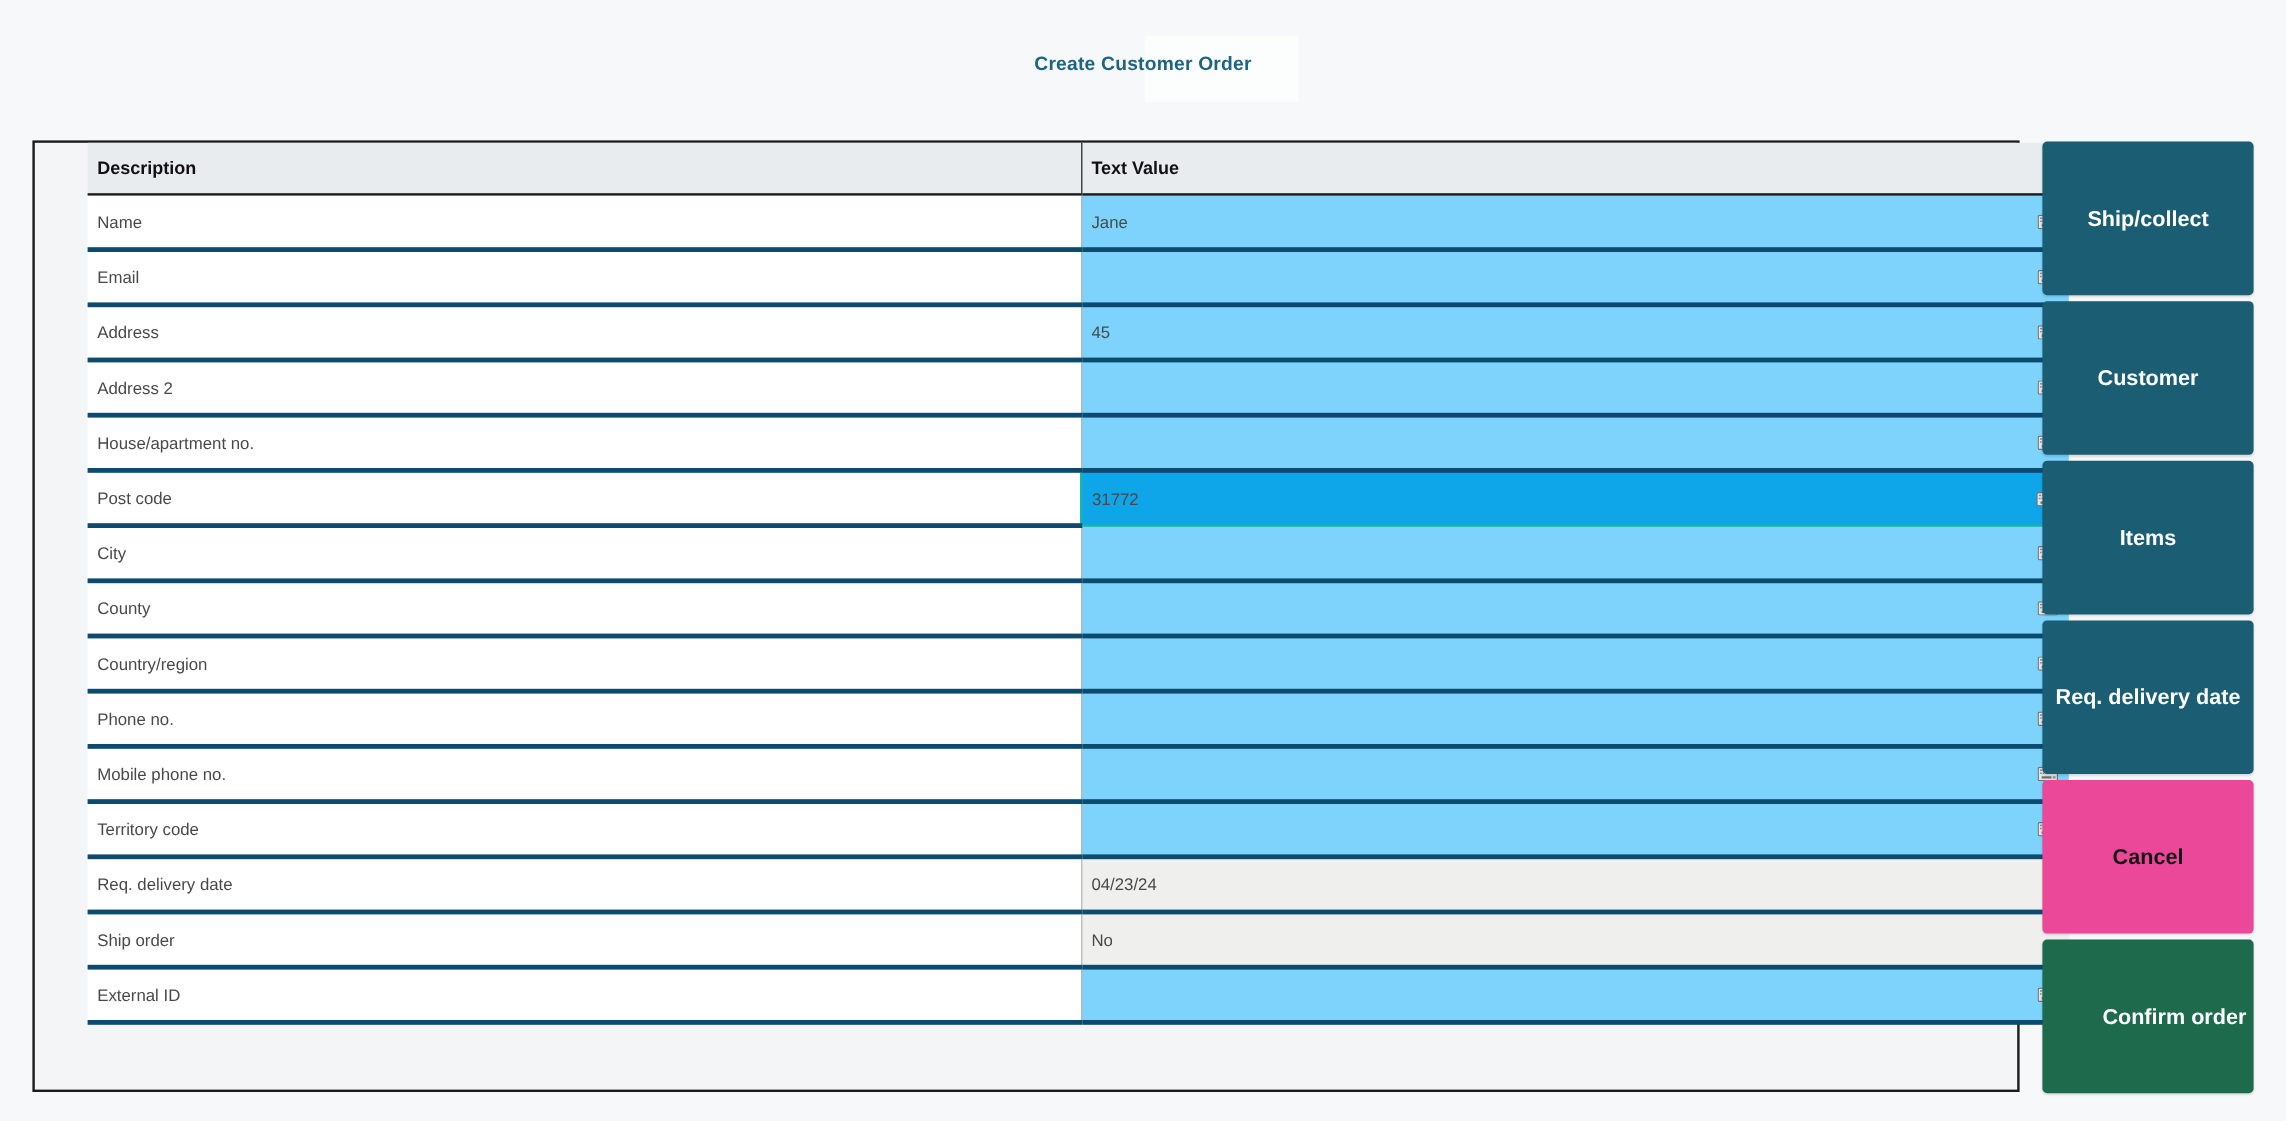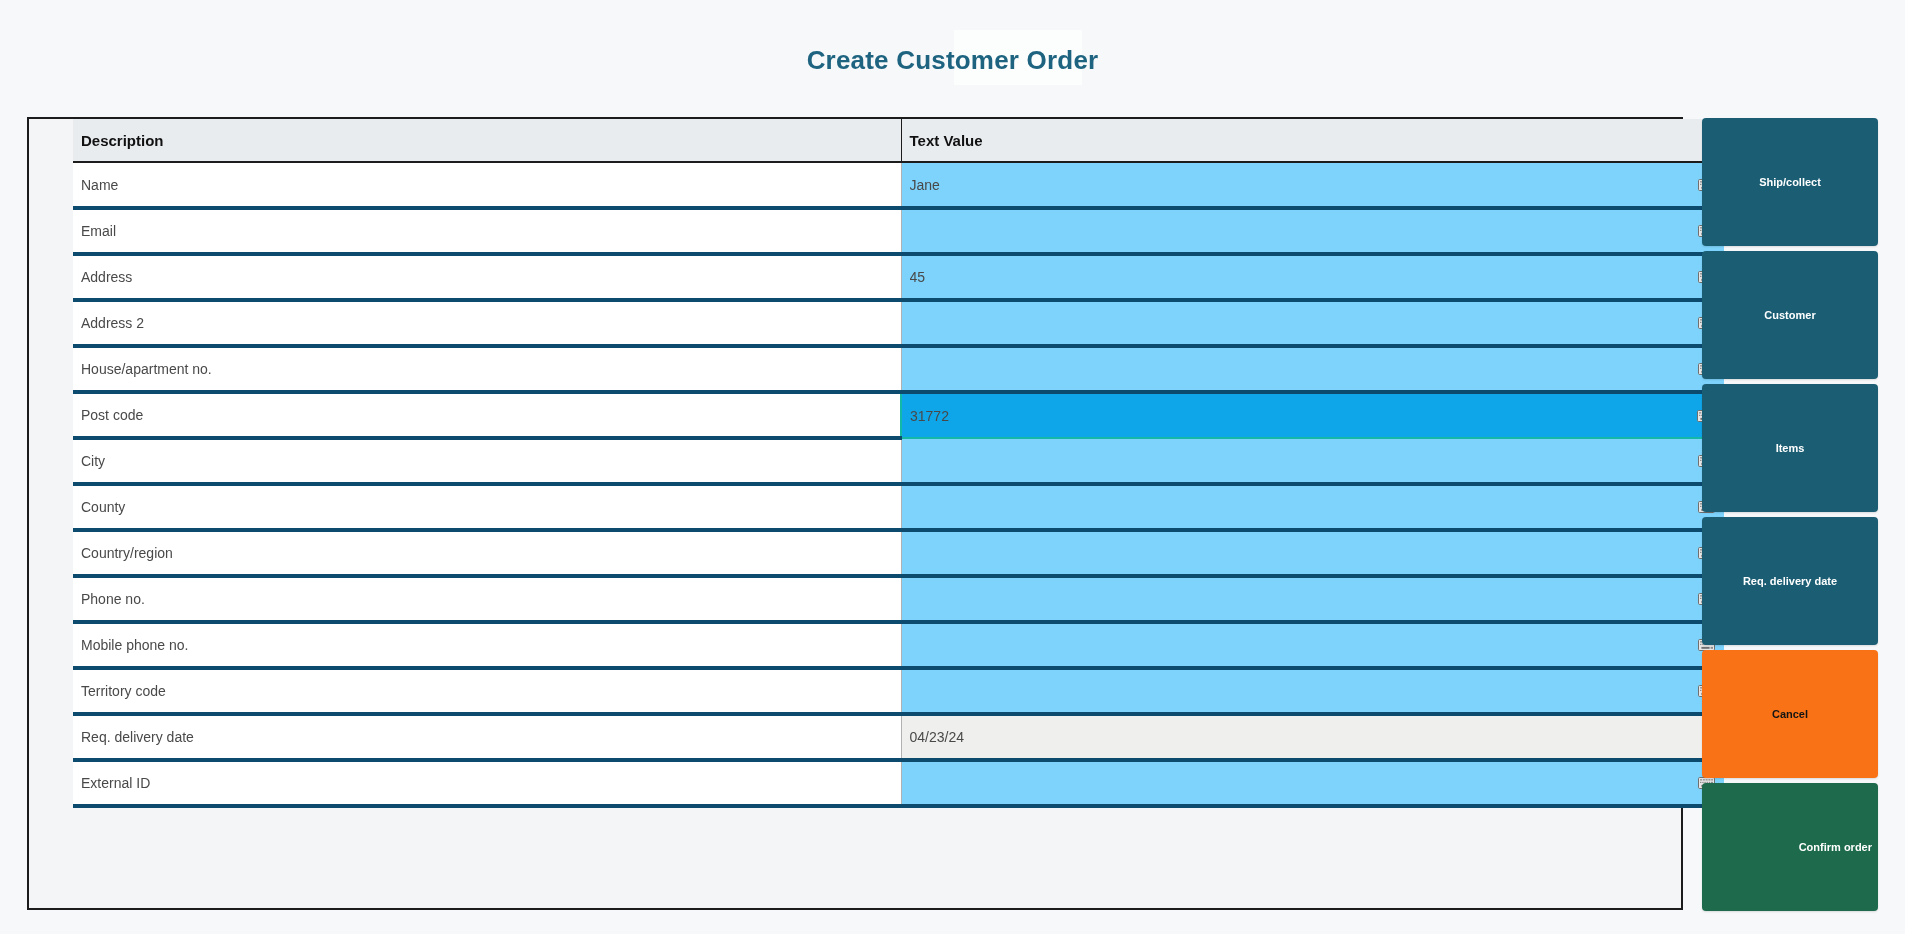--- a/index.html
+++ b/index.html
@@ -14,21 +14,21 @@
   
   .title-highlight {
     position: absolute;
     left: 954px; top: 30px; width: 128px; height: 55px;
     background: rgba(255,255,255,0.65);
   }
   .page-title {
     position: absolute;
     left: 0; top: 45px; width: 1905px;
     text-align: center;
-    font-size: 26px;
+    font-size: 16px;
     font-weight: bold;
     color: #1e6480;
     letter-spacing: 0.2px;
   }
 
   
   .table-wrap {
     position: absolute;
     left: 27px; top: 117px;
     width: 1656px; height: 793px;
@@ -94,28 +94,28 @@
   }
   .side-btn {
     height: 128px;
     border: none;
     border-radius: 4px;
     display: flex;
     align-items: center;
     justify-content: center;
     text-align: center;
     font-family: inherit;
-    font-size: 11px;
+    font-size: 18px;
     font-weight: bold;
     cursor: pointer;
     box-shadow: 0 1px 2px rgba(0,0,0,0.12);
     padding: 0 6px;
   }
   .side-btn.primary { background: #1b5e74; color: #ffffff; }
-  .side-btn.neutral { background: #f97316; color: #141414; }
+  .side-btn.neutral { background: #ec4899; color: #141414; }
   .side-btn.success { background: #1d6a4c; color: #ffffff; justify-content: flex-end; }
 </style>
 </head>
 <body>
 
 <div class="title-highlight"></div>
 <div class="page-title">Create Customer Order</div>
 
 <div class="table-wrap">
   <table class="fields">
@@ -464,20 +464,29 @@
           </svg>
         </span>
       </div>
     </td>
   </tr>
         <tr>
     <td class="desc">Req. delivery date</td>
     <td class="val readonly">
       <div class="vcell">
         <span class="vtext">04/23/24</span>
+
+      </div>
+    </td>
+  </tr>
+        <tr>
+    <td class="desc">Ship order</td>
+    <td class="val readonly">
+      <div class="vcell">
+        <span class="vtext">No</span>
 
       </div>
     </td>
   </tr>
         <tr>
     <td class="desc">External ID</td>
     <td class="val">
       <div class="vcell">
         <span class="vtext"></span>
         <span class="kbd">

